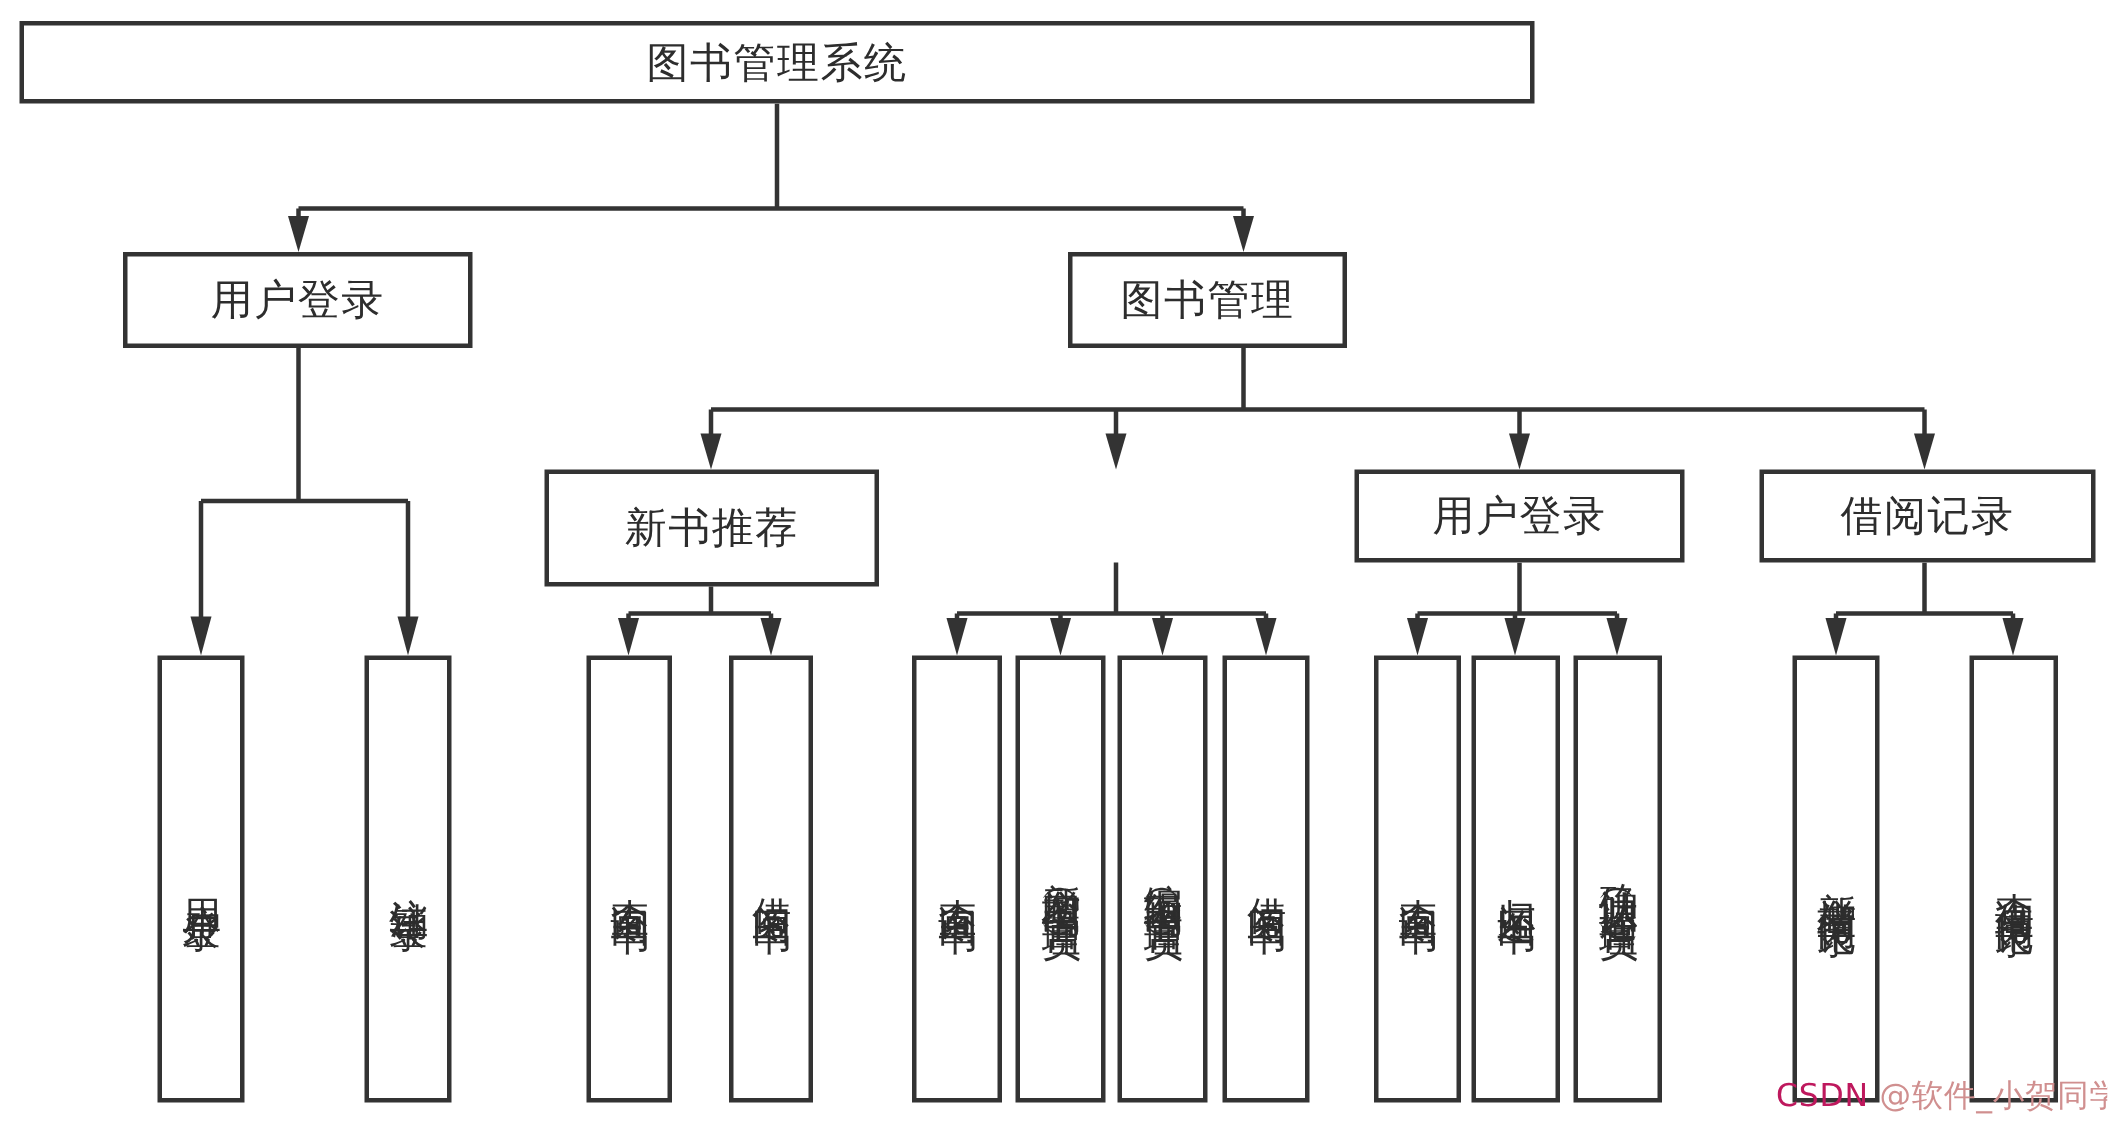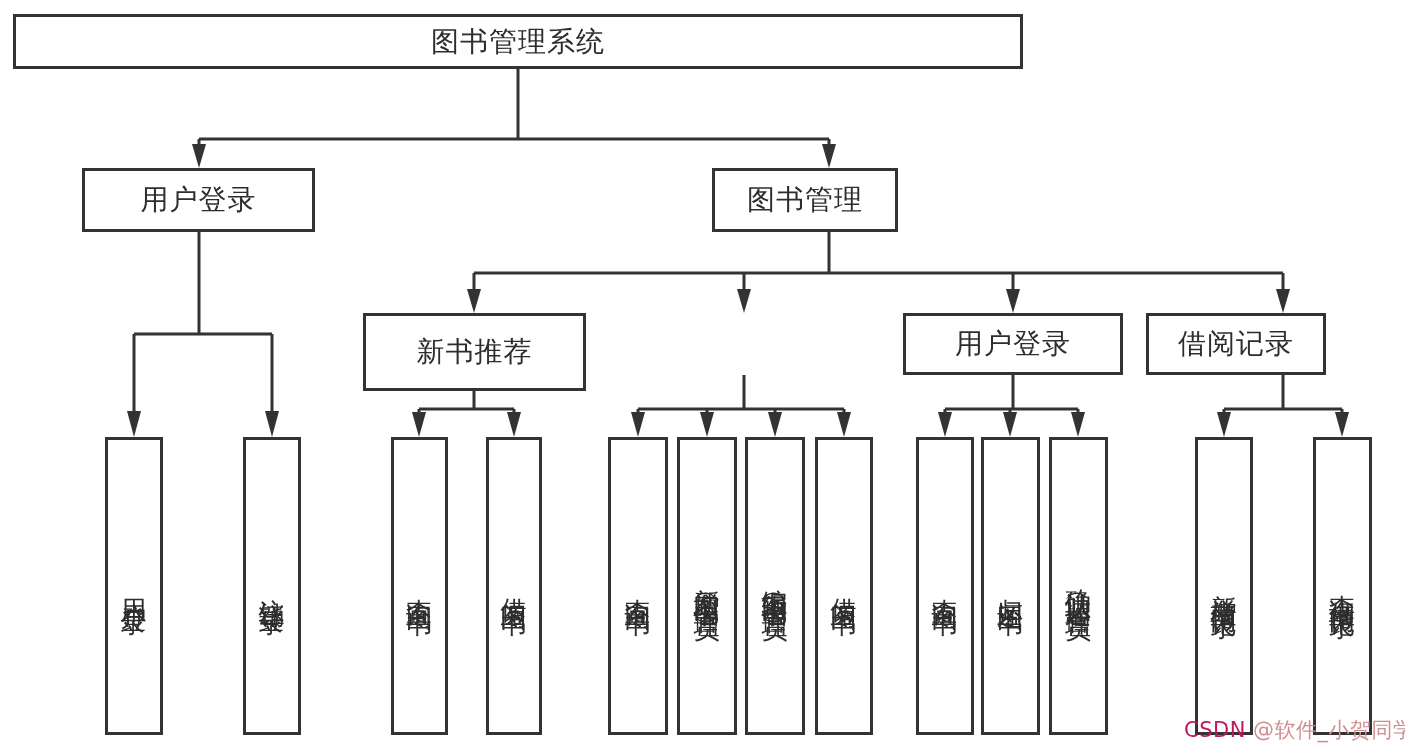--- a/index.html
+++ b/index.html
@@ -85,21 +85,21 @@
   <div class="node h" style="left:712px; top:168px; width:186px; height:64px;">
     <span>图书管理</span>
   </div>
 
   <div class="node h" style="left:363px; top:313px; width:223px; height:78px;">
     <span>新书推荐</span>
   </div>
   <div class="node h" style="left:903px; top:313px; width:220px; height:62px;">
     <span>用户登录</span>
   </div>
-  <div class="node h" style="left:1146px; top:313px; width:180px; height:62px;">
+  <div class="node h" style="left:1173px; top:313px; width:224px; height:62px;">
     <span>借阅记录</span>
   </div>
 
   <div class="node v" style="left:105px; top:437px; width:58px; height:298px;">
     <span class="vtext">用户登录</span>
   </div>
   <div class="node v" style="left:243px; top:437px; width:58px; height:298px;">
     <span class="vtext">注销登录</span>
   </div>
 

